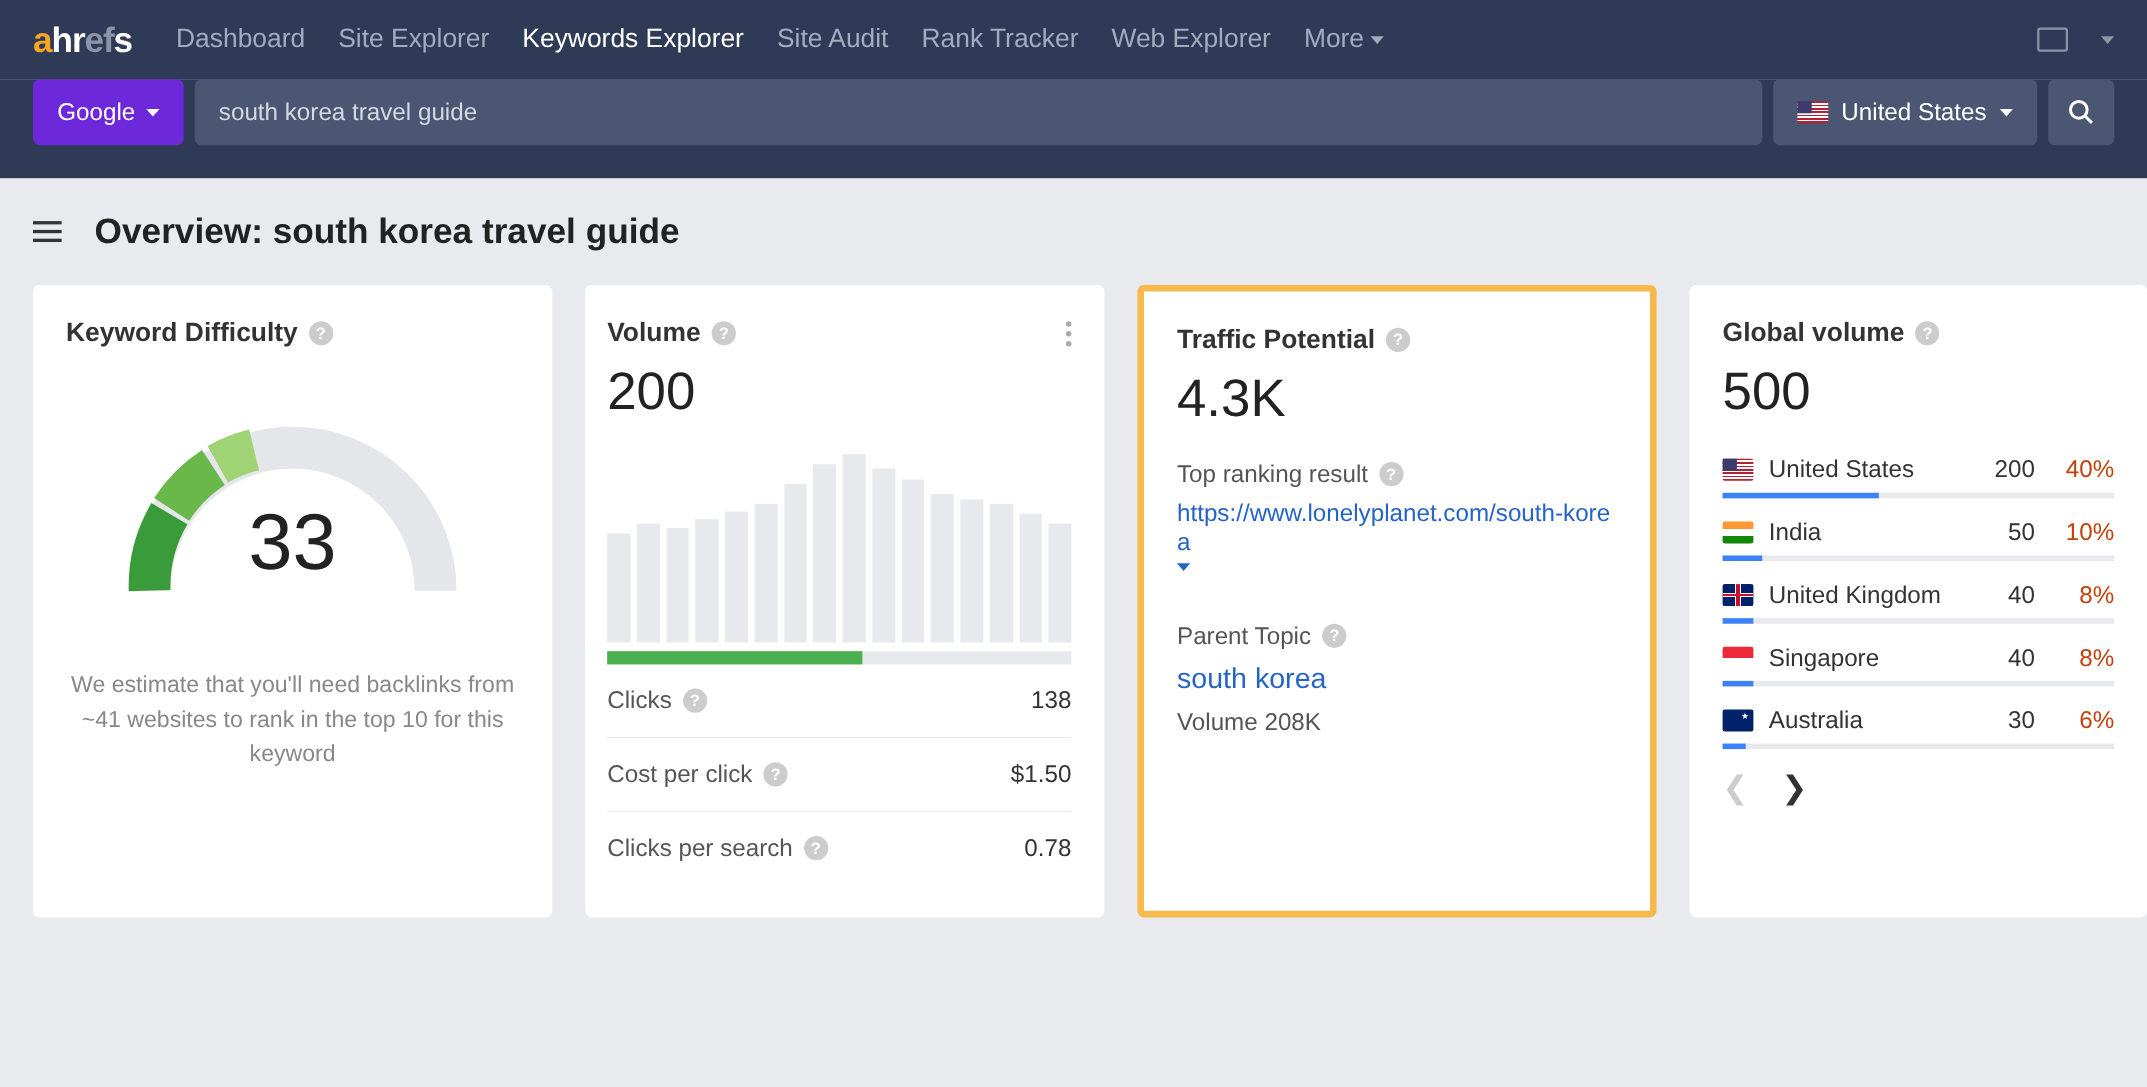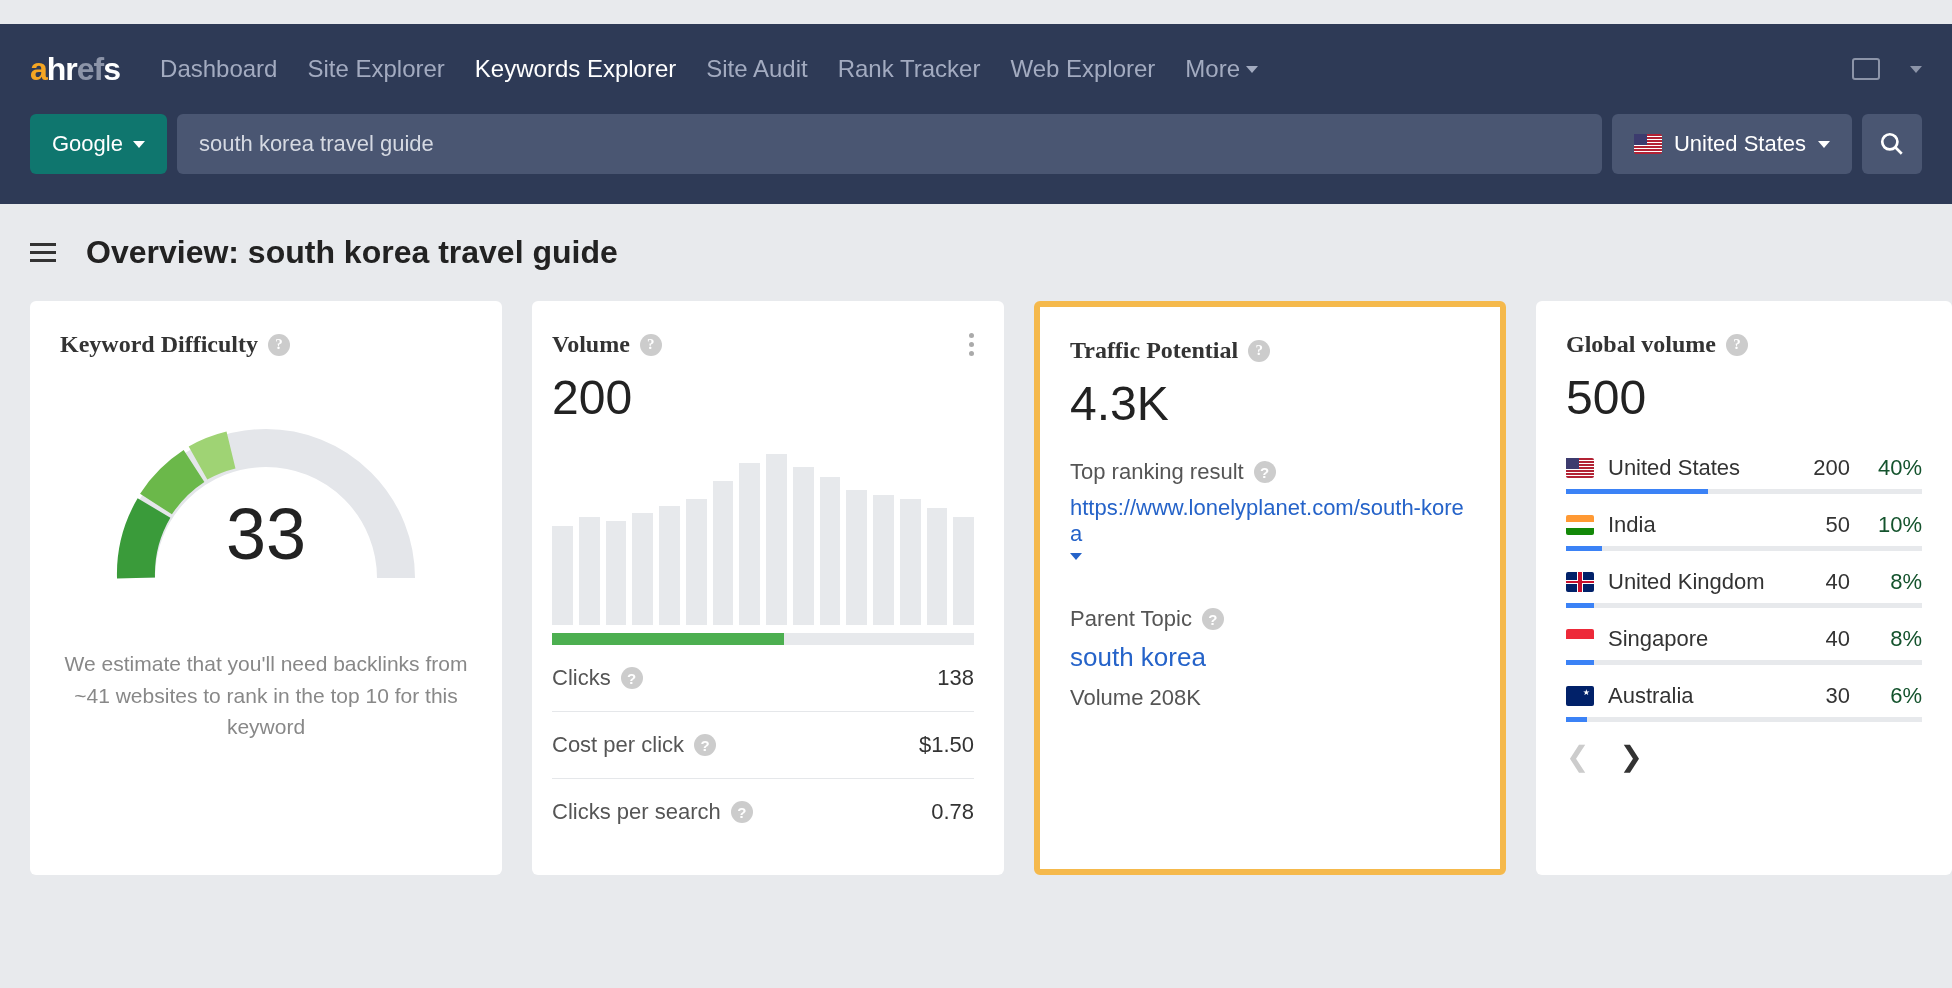--- a/index.html
+++ b/index.html
@@ -1,31 +1,31 @@
 <!DOCTYPE html>
 <html><head>
 <meta charset="utf-8">
 <style>
 * { margin: 0; padding: 0; box-sizing: border-box; }
 body { font-family: -apple-system, BlinkMacSystemFont, "Segoe UI", Helvetica, Arial, sans-serif; background: #e8eaed; color: #333; width: 1952px; }
-.topbar { background: #2e3a56; height: 90px; display: flex; align-items: center; padding: 16px 30px; margin-top: 24px; }
+.topbar { background: #2e3a56; height: 72px; display: flex; align-items: center; padding: 16px 30px; }
 .logo { font-size: 32px; font-weight: 700; letter-spacing: -1px; }
 .logo .a1 { color: #f5a623; }
 .logo .hr { color: #fff; }
 .logo .ef { color: #8c94a8; }
 .logo .s { color: #fff; }
 .nav { display: flex; margin-left: 40px; gap: 30px; align-items: flex-end; }
 .nav-item { color: #a3abc0; font-size: 24px; cursor: pointer; }
 .nav-item.active { color: #fff; }
 .nav-more { display: flex; align-items: center; gap: 6px; }
 .chevron-down { display: inline-block; width: 0; height: 0; border-left: 6px solid transparent; border-right: 6px solid transparent; border-top: 7px solid currentColor; }
 .top-right { margin-left: auto; display: flex; align-items: center; gap: 30px; color: #8c94a8; }
 .monitor-icon { width: 28px; height: 22px; border: 2.5px solid #8c94a8; border-radius: 3px; position: relative; }
 .searchbar { background: #2e3a56; padding: 0 30px 30px 30px; display: flex; gap: 10px; }
-.sb-btn { background: #0f766e; color: #fff; border-radius: 6px; display: flex; align-items: center; padding: 0 22px; height: 60px; font-size: 22px; gap: 10px; cursor: pointer; }
+.sb-btn { background: #6d28d9; color: #fff; border-radius: 6px; display: flex; align-items: center; padding: 0 22px; height: 60px; font-size: 22px; gap: 10px; cursor: pointer; }
 .sb-input { flex: 1; background: #4a5672; color: #d5d9e2; border-radius: 6px; padding: 0 22px; height: 60px; font-size: 22px; display: flex; align-items: center; }
 .sb-country { background: #4a5672; color: #fff; border-radius: 6px; display: flex; align-items: center; padding: 0 22px; height: 60px; font-size: 22px; gap: 12px; cursor: pointer; }
 .sb-search { background: #4a5672; color: #fff; border-radius: 6px; display: flex; align-items: center; justify-content: center; width: 60px; height: 60px; cursor: pointer; }
 .flag { width: 28px; height: 20px; display: inline-block; border-radius: 2px; background: #ccc; }
 .flag-us { background: linear-gradient(to bottom, #b22234 0 8%, #fff 8% 16%, #b22234 16% 23%, #fff 23% 31%, #b22234 31% 38%, #fff 38% 46%, #b22234 46% 54%, #fff 54% 62%, #b22234 62% 69%, #fff 69% 77%, #b22234 77% 85%, #fff 85% 92%, #b22234 92% 100%); position: relative; }
 .flag-us::before { content: ""; position: absolute; top:0; left:0; width: 45%; height: 54%; background: #3c3b6e; }
 .flag-in { background: linear-gradient(to bottom, #ff9933 0 33%, #fff 33% 67%, #138808 67% 100%); }
 .flag-gb { background: #012169; position: relative; overflow: hidden; }
 .flag-gb::before { content:""; position:absolute; inset:0; background: linear-gradient(to bottom, transparent 40%, #fff 40% 60%, transparent 60%), linear-gradient(to right, transparent 40%, #fff 40% 60%, transparent 60%); }
 .flag-gb::after { content:""; position:absolute; inset:0; background: linear-gradient(to bottom, transparent 44%, #c8102e 44% 56%, transparent 56%), linear-gradient(to right, transparent 44%, #c8102e 44% 56%, transparent 56%); }
@@ -36,21 +36,21 @@
 .page-head { display: flex; align-items: center; gap: 30px; margin-bottom: 30px; }
 .menu-icon { display: flex; flex-direction: column; gap: 5px; cursor: pointer; }
 .menu-icon span { width: 26px; height: 3px; background: #333; }
 .page-title { font-size: 32px; font-weight: 700; color: #222; }
 .cards { display: flex; gap: 30px; }
 .card { background: #fff; border-radius: 6px; padding: 30px; flex-shrink: 0; }
 .card.kd { width: 472px; }
 .card.vol { width: 472px; padding-left: 20px; }
 .card.tp { width: 472px; border: 6px solid #f5b94c; }
 .card.gv { width: 416px; }
-.card-title { font-size: 24px; font-weight: 700; color: #333; display: flex; align-items: center; gap: 10px; font-family: Liberation Serif, serif; }
+.card-title { font-size: 24px; font-weight: 700; color: #333; display: flex; align-items: center; gap: 10px; }
 .card-header-row { display: flex; align-items: center; justify-content: space-between; }
 .kebab { display: flex; flex-direction: column; gap: 4px; cursor: pointer; }
 .kebab span { width: 5px; height: 5px; background: #aaa; border-radius: 50%; }
 .help-icon { width: 22px; height: 22px; background: #ccc; border-radius: 50%; display: inline-flex; align-items: center; justify-content: center; color: #fff; font-size: 15px; font-weight: 700; flex-shrink: 0; }
 .big-value { font-size: 48px; font-weight: 400; color: #222; margin-top: 12px; }
 .gauge-wrap { display: flex; flex-direction: column; align-items: center; margin-top: 40px; }
 .gauge { width: 340px; height: 200px; position: relative; }
 .kd-score { font-size: 72px; font-weight: 400; color: #222; }
 .kd-label { font-size: 26px; color: #555; margin-top: 2px; }
 .kd-desc { font-size: 21px; color: #888; text-align: center; margin-top: 50px; line-height: 1.5; }
@@ -65,21 +65,21 @@
 .sub-label { font-size: 22px; color: #555; display: flex; align-items: center; gap: 10px; margin-top: 28px; }
 .link { color: #2563c9; font-size: 22px; margin-top: 10px; word-break: break-all; display: flex; align-items: flex-end; gap: 6px; flex-wrap: wrap; }
 .link-chevron { display: inline-block; width: 0; height: 0; border-left: 6px solid transparent; border-right: 6px solid transparent; border-top: 7px solid #2563c9; margin-bottom: 6px; }
 .ptopic-link { color: #2563c9; font-size: 26px; margin-top: 10px; cursor: pointer; }
 .ptopic-vol { color: #555; font-size: 22px; margin-top: 12px; }
 .gv-list { margin-top: 30px; }
 .gv-row { margin-bottom: 18px; }
 .gv-line { display: flex; align-items: center; font-size: 22px; }
 .gv-country { color: #333; margin-left: 14px; }
 .gv-vol { margin-left: auto; color: #333; padding-right: 16px; }
-.gv-pct { color: #14532d; width: 56px; text-align: right; }
+.gv-pct { color: #c2410c; width: 56px; text-align: right; }
 .gv-bar-track { height: 5px; background: #e7e9ec; margin-top: 8px; width: 100%; }
 .gv-bar-fill { height: 100%; background: #3b82f6; }
 .gv-nav { display: flex; gap: 30px; margin-top: 10px; align-items: center; }
 .arrow-btn { font-size: 28px; color: #888; cursor: pointer; user-select: none; }
 .arrow-btn.disabled { color: #ccc; }
 .search-icon-svg { width: 26px; height: 26px; }
 .gauge-svg { width: 100%; height: 100%; }
 .gauge-center { position: absolute; top: 95px; left: 0; right: 0; text-align: center; }
 </style>
 </head>

